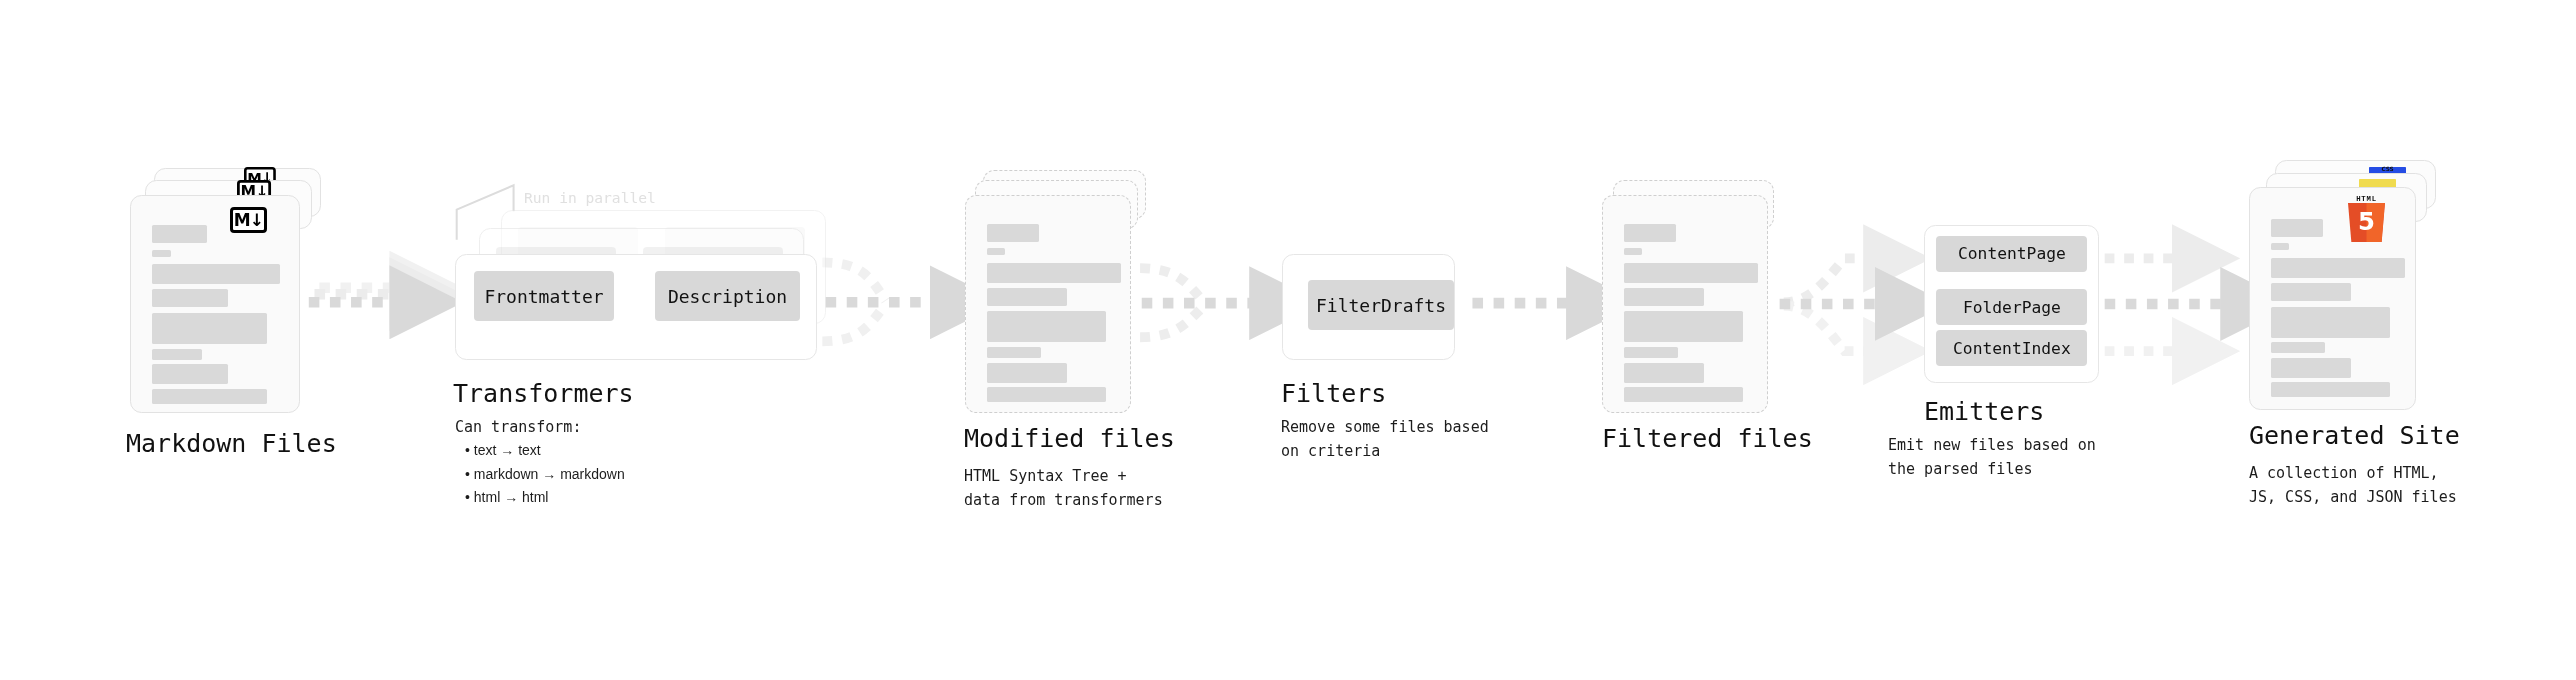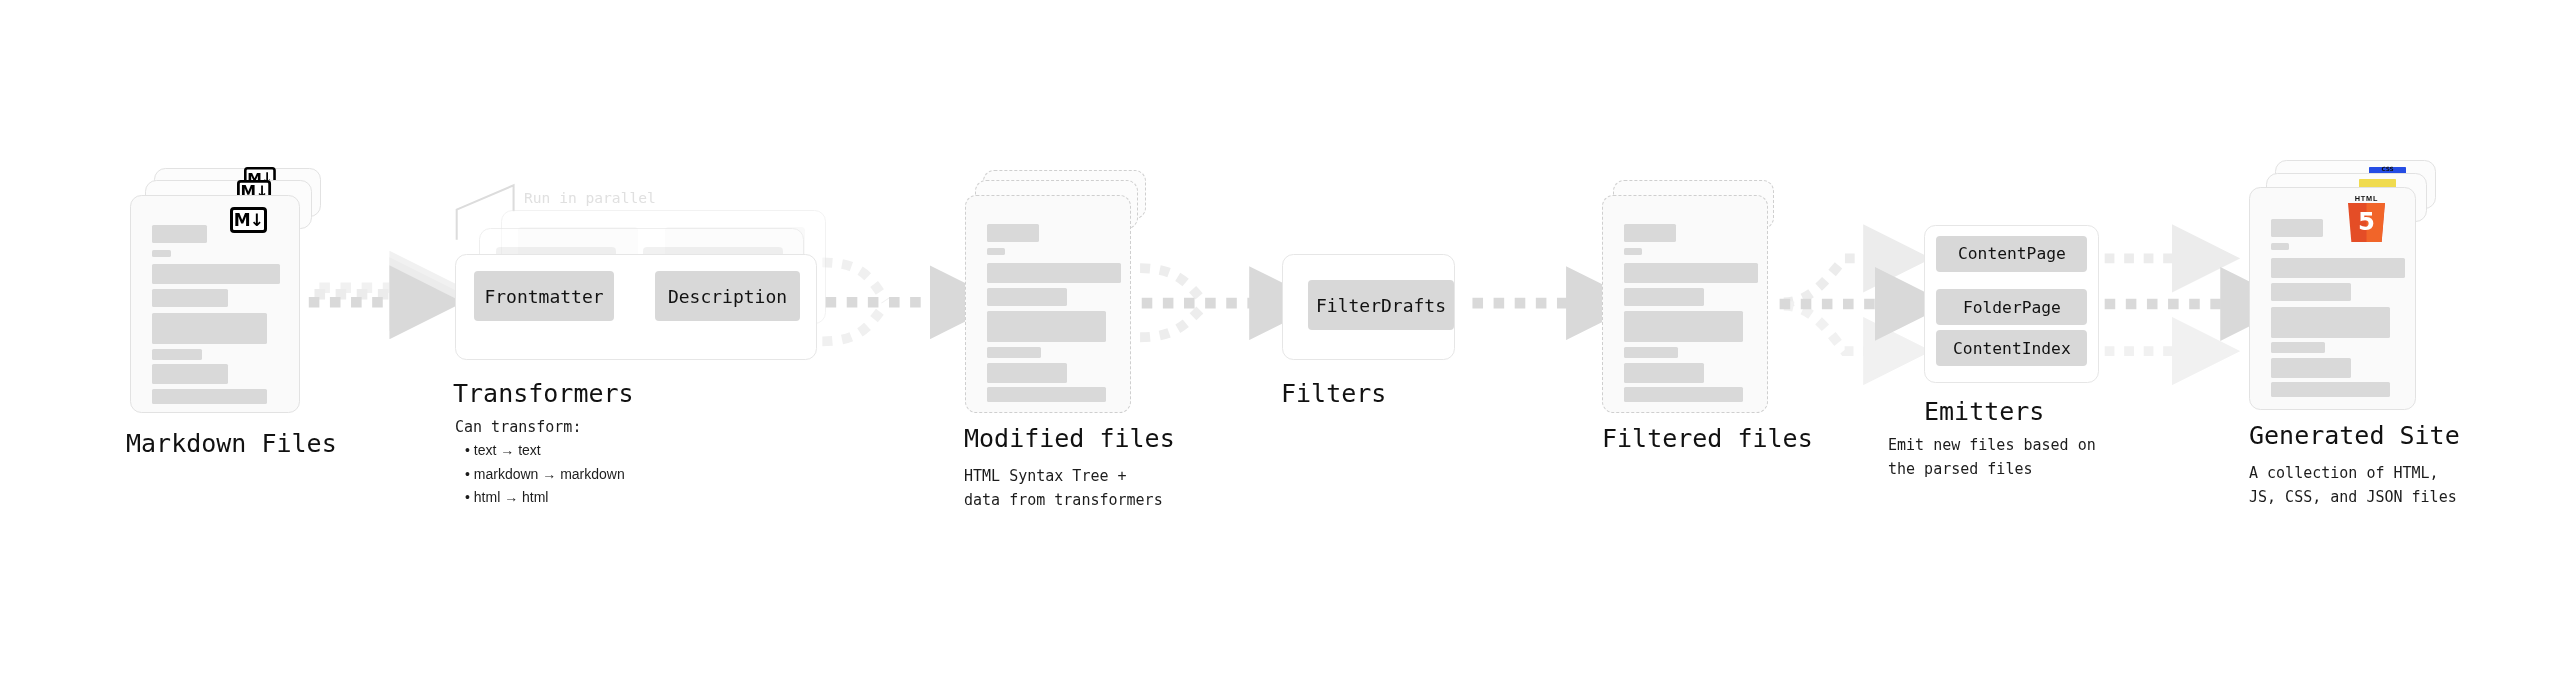--- a/index.html
+++ b/index.html
@@ -35,21 +35,21 @@
     background: #fff;
     display: flex; align-items: center; justify-content: center;
     font-family: "DejaVu Sans", "Liberation Sans", sans-serif;
     font-weight: 700; font-size: 17px; line-height: 1;
     color: #000; letter-spacing: -0.8px;
   }
 
   
   .html5-badge { position: absolute; width: 37px; height: 47px; }
   .html5-badge .tag {
-    font-family: Liberation Sans, sans-serif;
+    font-family: Liberation Mono, monospace;
     font-size: 7.3px; font-weight: 700; color: #111;
     letter-spacing: 0.8px; text-align: center; line-height: 8.1px;
   }
   .html5-shield {
     width: 37px; height: 39px;
     background: #e44d26;
     clip-path: polygon(0% 0%, 100% 0%, 91% 100%, 50% 112%, 9% 100%);
   }
   .html5-shield .inner {
     width: 100%; height: 100%;
@@ -251,20 +251,22 @@
 
   <div class="caption-title" style="left:964px; top:424px;">Modified files</div>
   <div class="caption-sub" style="left:964px; top:465px;">HTML Syntax Tree +
 data from transformers</div>
 
   <div class="panel" style="left:1282px; top:254px; width:173px; height:106px;">
     <div class="chip" style="left:25px; top:25px; width:146px; height:50px;">FilterDrafts</div>
   </div>
 
   <div class="caption-title" style="left:1281px; top:379px;">Filters</div>
+  <div class="caption-sub" style="left:1281px; top:416px;">Remove some files based
+on criteria</div>
 
   <div class="doc-stack">
     <div class="doc-card dashed" style="left:1613px; top:180px; width:161px; height:49px; background:#fcfcfc;"></div>
     <div class="doc-card dashed" style="left:1602px; top:195px; width:166px; height:218px;">
       <div class="skel" style="left:21px; top:28px; width:52px; height:18px;"></div>
       <div class="skel" style="left:21px; top:52px; width:18px; height:6.5px;"></div>
       <div class="skel" style="left:21px; top:67px; width:134px; height:20.3px;"></div>
       <div class="skel" style="left:21px; top:92px; width:80px; height:18px;"></div>
       <div class="skel" style="left:21px; top:115px; width:119px; height:31px;"></div>
       <div class="skel" style="left:21px; top:151px; width:54px; height:10.6px;"></div>

